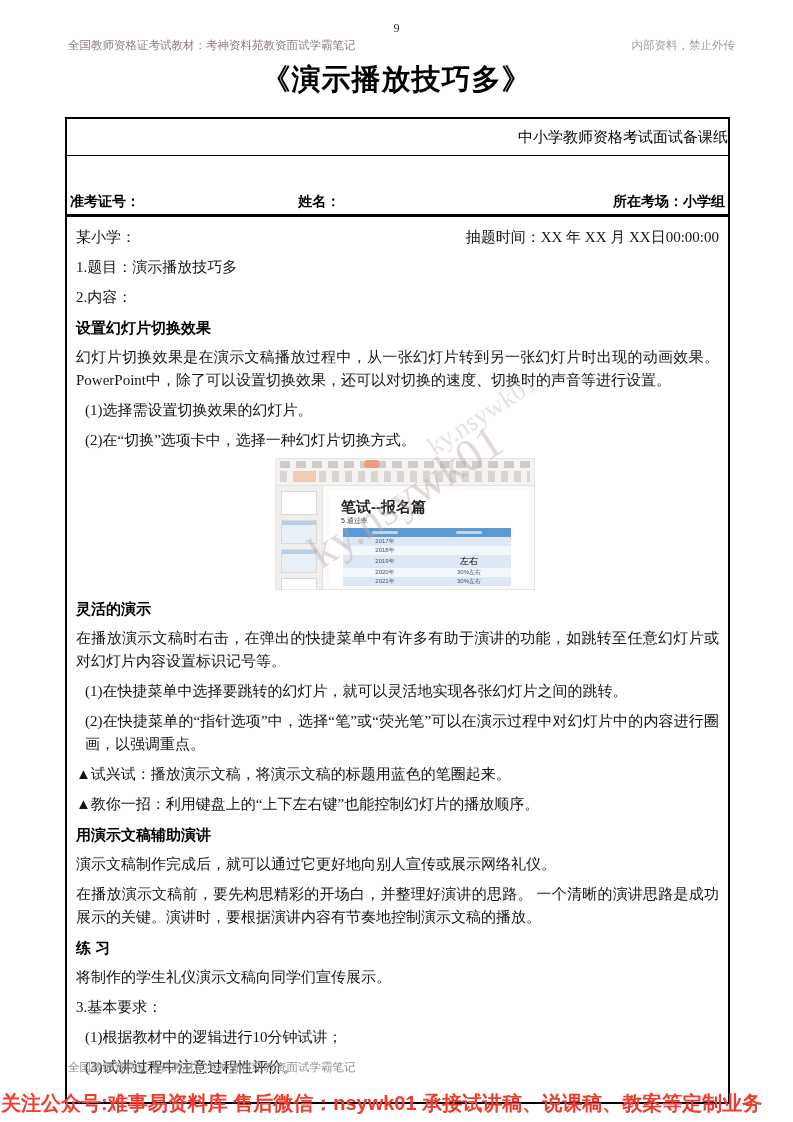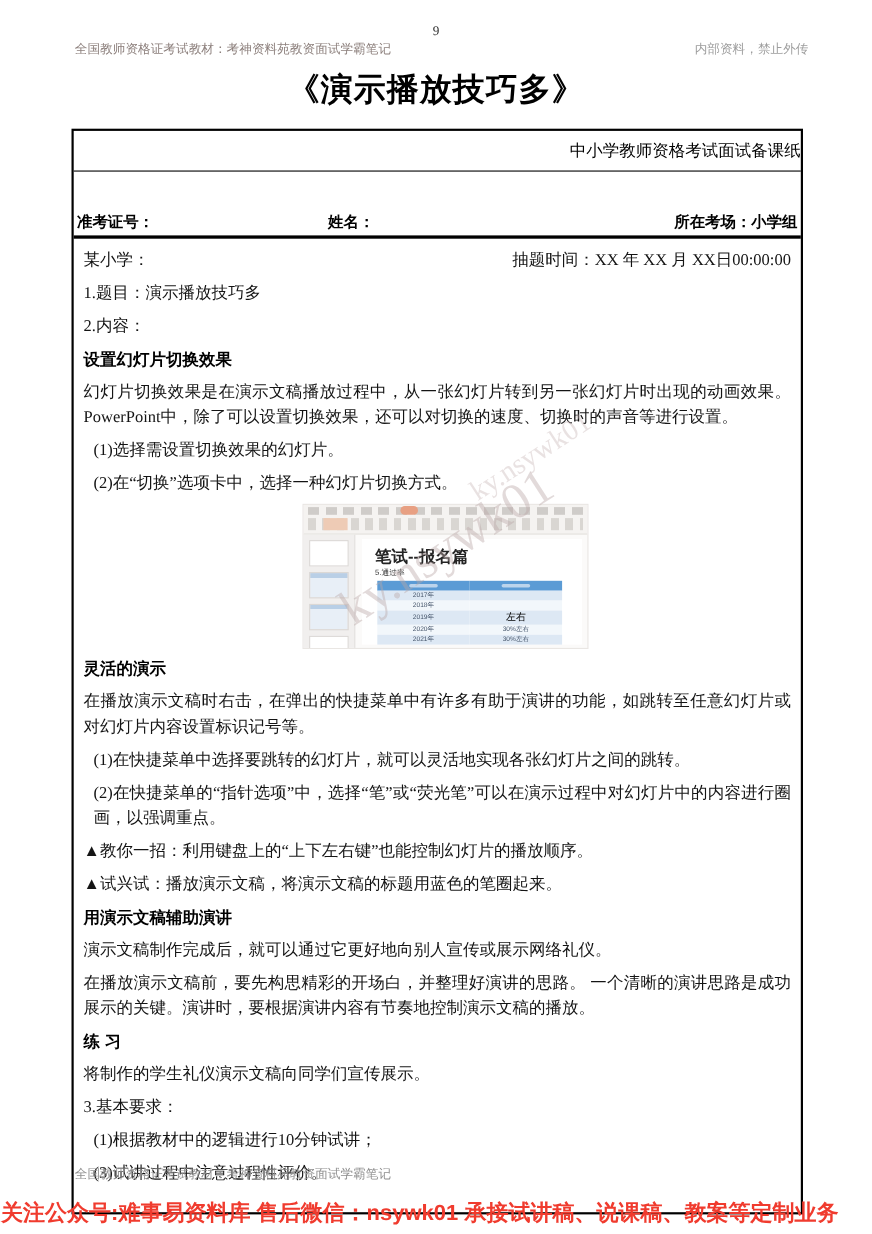--- a/index.html
+++ b/index.html
@@ -10,21 +10,21 @@
   .pnum{padding-top:22px;text-align:center;font-size:12px;line-height:13px;color:#333;}
   .header-row{
     display:flex;justify-content:space-between;align-items:baseline;
     margin:3px 58px 0 68px;font-size:11.5px;line-height:14px;
   }
   .header-left{color:#8d807d;}
   .header-right{color:#9d9d9d;padding-left:44px;}
   .doc-title{
     margin:12px 0 0;text-align:center;font-size:29px;line-height:36px;
     font-weight:bold;letter-spacing:1px;color:#000;
-    font-family:Liberation Sans, sans-serif;
+    font-family:Liberation Mono, monospace;
   }
   .sheet{
     box-sizing:border-box;margin:17px 63px 0 65px;border:2px solid #000;
     min-height:912px;background:#fff;
   }
   .sheet-title{
     border-bottom:1px solid #000;text-align:right;font-weight:normal;
     font-family:"Liberation Sans","DejaVu Sans",sans-serif;
     font-size:15px;padding:9px 0 8px;color:#000;
   }
@@ -173,22 +173,22 @@
                     <td>30%左右</td>
                   </tr>
                 </tbody>
       </table>
     </div>
   </div>
           <p class="para bold">灵活的演示</p>
           <p class="para">在播放演示文稿时右击，在弹出的快捷菜单中有许多有助于演讲的功能，如跳转至任意幻灯片或对幻灯片内容设置标识记号等。</p>
           <p class="para indent">(1)在快捷菜单中选择要跳转的幻灯片，就可以灵活地实现各张幻灯片之间的跳转。</p>
           <p class="para indent">(2)在快捷菜单的“指针选项”中，选择“笔”或“荧光笔”可以在演示过程中对幻灯片中的内容进行圈画，以强调重点。</p>
+          <p class="para">▲试兴试：播放演示文稿，将演示文稿的标题用蓝色的笔圈起来。</p>
           <p class="para">▲教你一招：利用键盘上的“上下左右键”也能控制幻灯片的播放顺序。</p>
-          <p class="para">▲试兴试：播放演示文稿，将演示文稿的标题用蓝色的笔圈起来。</p>
           <p class="para bold">用演示文稿辅助演讲</p>
           <p class="para">演示文稿制作完成后，就可以通过它更好地向别人宣传或展示网络礼仪。</p>
           <p class="para">在播放演示文稿前，要先构思精彩的开场白，并整理好演讲的思路。  一个清晰的演讲思路是成功展示的关键。演讲时，要根据演讲内容有节奏地控制演示文稿的播放。</p>
           <p class="para bold">练 习</p>
           <p class="para">将制作的学生礼仪演示文稿向同学们宣传展示。</p>
           <p class="para">3.基本要求：</p>
           <p class="para indent">(1)根据教材中的逻辑进行10分钟试讲；</p>
           <p class="para indent">(3)试讲过程中注意过程性评价。</p>
         </div>
     </div>

